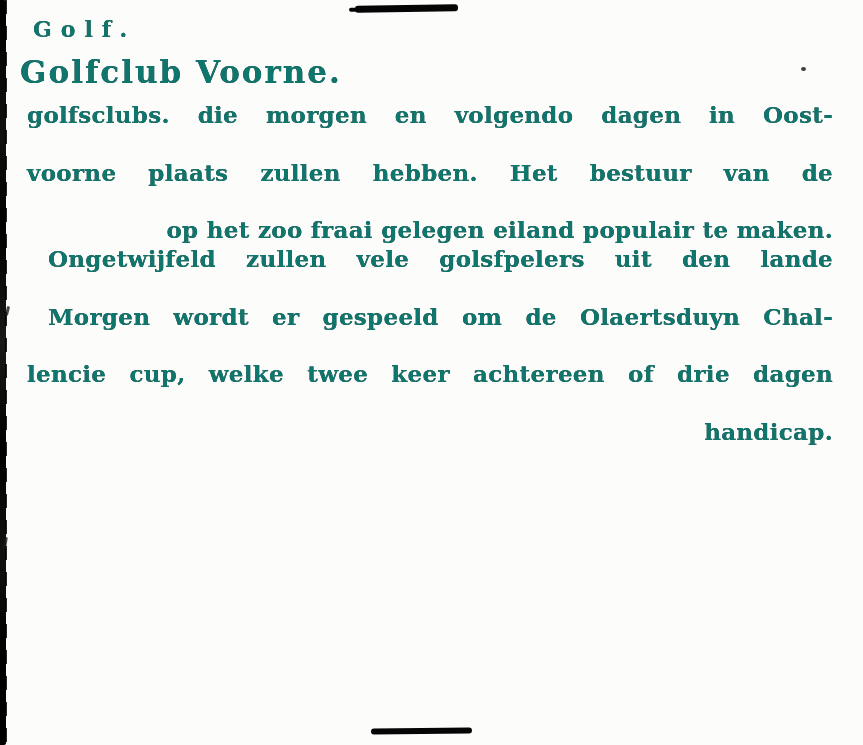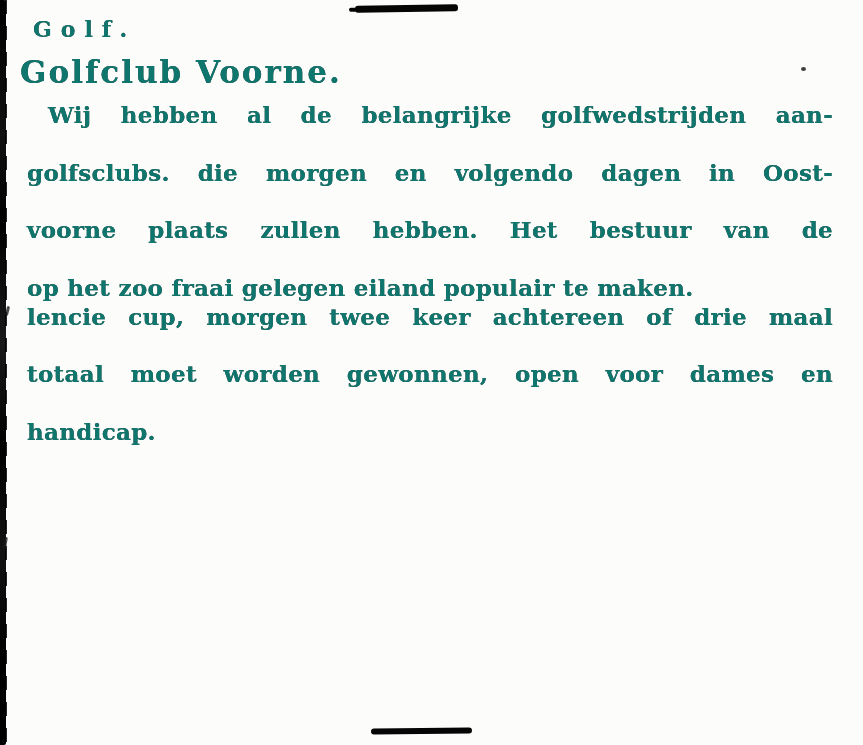--- a/index.html
+++ b/index.html
@@ -60,21 +60,21 @@
   .kicker, .headline, .body {
     text-shadow: 0 0 0.6px rgba(10,10,10,0.8);
     filter: blur(0.28px);
   }
   .para { margin: 0; }
   .line { display: block; text-align: justify; }
   .line:not(.last)::after {
     content: ""; display: inline-block; width: 100%; height: 0;
   }
   .line.indent { text-indent: 21px; }
-  .line.last { text-align: left; }
+  .line.last { text-align: right; }
 
   .artifact { position: absolute; background: #1c1c1c; }
   .artifact.dot { left: 801px; top: 67px; width: 5px; height: 4px; border-radius: 50%; opacity: .85; }
   .artifact.tick-1 { left: 6px; top: 306px; width: 3px; height: 10px; border-radius: 2px; transform: rotate(14deg); opacity: .8; }
   .artifact.tick-2 { left: 4px; top: 537px; width: 3px; height: 11px; border-radius: 2px; transform: rotate(10deg); opacity: .8; }
 </style>
 </head>
 <body>
 
 <div class="page">
@@ -82,32 +82,32 @@
   <div class="left-rule"></div>
   <div class="top-dash"></div>
 
   <div class="kicker">Golf.</div>
 
   <h1 class="headline">Golfclub Voorne.</h1>
 
   <div class="body">
 
     <p class="para">
-      <span class="line indent">Wij hebben al de belangrijke golfwedstrijden aan-</span>
       <span class="line">golfsclubs. die morgen en volgendo dagen in Oost-</span>
       <span class="line">voorne plaats zullen hebben. Het bestuur van de</span>
       <span class="line last">op het zoo fraai gelegen eiland populair te maken.</span>
     </p>
 
     <p class="para">
+      <span class="line indent">Ongetwijfeld zullen vele golsfpelers uit den lande</span>
     </p>
 
     <p class="para">
-      <span class="line">lencie cup, morgen twee keer achtereen of drie maal</span>
-      <span class="line">totaal moet worden gewonnen, open voor dames en</span>
+      <span class="line indent">Morgen wordt er gespeeld om de Olaertsduyn Chal-</span>
+      <span class="line">lencie cup, welke twee keer achtereen of drie dagen</span>
       <span class="line last">handicap.</span>
     </p>
 
   </div>
 
   <div class="bottom-dash"></div>
 
   <div class="artifact dot"></div>
   <div class="artifact tick-1"></div>
   <div class="artifact tick-2"></div>

